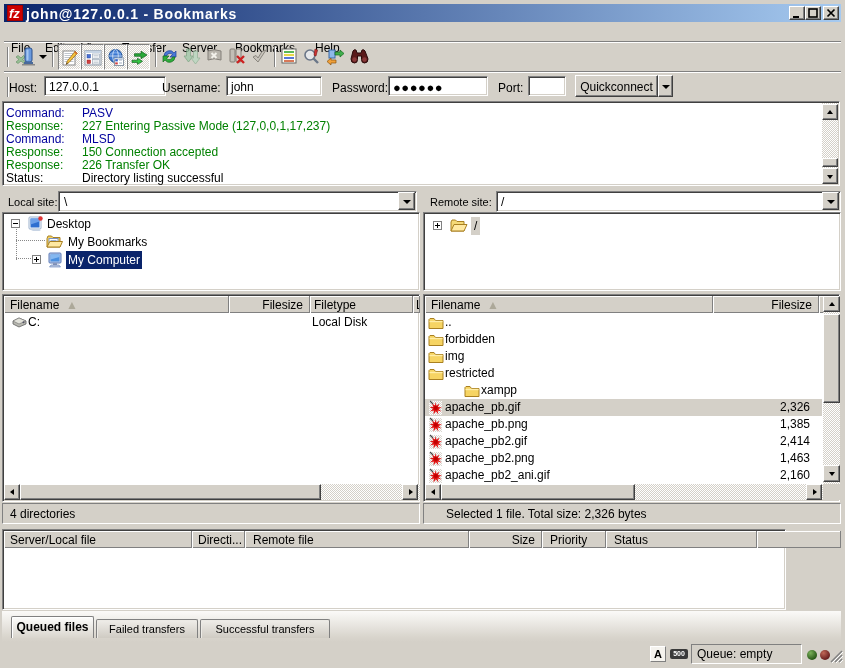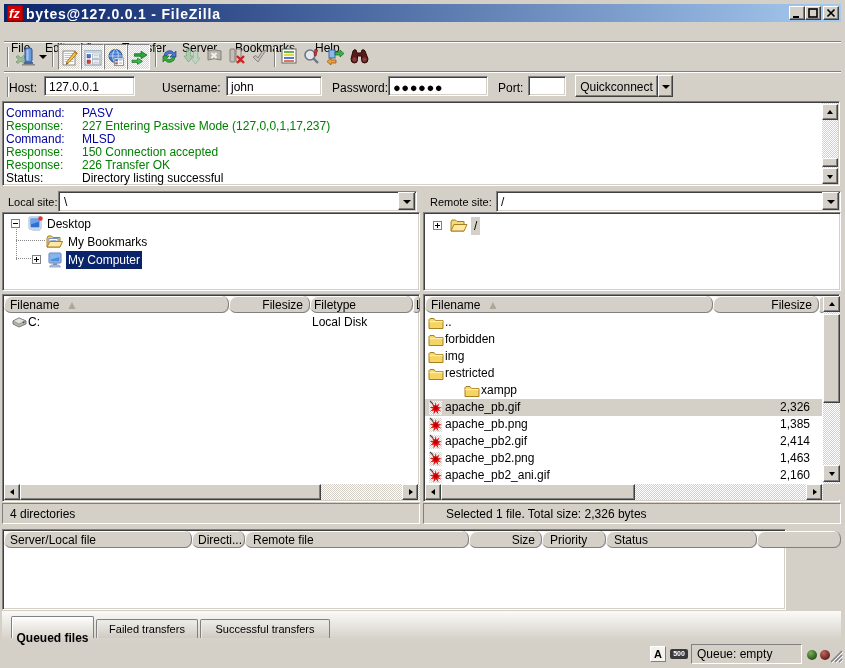--- a/index.html
+++ b/index.html
@@ -42,21 +42,21 @@
 .logline { position:absolute; left:3px; width:800px; font-size:12px; }
 .logline>span { top:0; white-space:nowrap; }
 .lv { left:76px; }
 
 
 .sb-btn { position:absolute; background:#d4d0c8; border:1px solid; border-color:#fff #404040 #404040 #fff; box-shadow: inset -1px -1px 0 #808080; }
 .arr { position:absolute; width:0; height:0; }
 
 
 .combo-btn { position:absolute; width:17px; height:18px; background:#d4d0c8; border:1px solid; border-color:#fff #404040 #404040 #fff; box-shadow: inset -1px -1px 0 #808080; }
-.hdrcell { position:absolute; top:0; height:100%; background:#d4d0c8; border-right:1px solid #808080; box-shadow: inset 1px 1px 0 #fff, inset 0 -1px 0 #808080; padding:2px 0 0 6px; overflow:hidden;border-radius:7px; }
+.hdrcell { position:absolute; top:0; height:100%; background:#d4d0c8; border-right:1px solid #808080; box-shadow: inset 1px 1px 0 #fff, inset 0 -1px 0 #808080; padding:2px 0 0 6px; overflow:hidden; }
 .hdrcell.r { text-align:right; padding-right:6px; }
 .row { position:absolute; height:17px; line-height:17px; }
 .row>span { top:0; white-space:nowrap; }
 .treerow { position:absolute; height:18px; line-height:18px; width:100%; }
 .treerow>span { top:0; white-space:nowrap; }
 .pm { position:absolute; width:9px; height:9px; background:#fff; border:1px solid #808080; }
 .pm::before { content:""; position:absolute; left:1px; top:3px; width:5px; height:1px; background:#000; }
 .pm.plus::after { content:""; position:absolute; left:3px; top:1px; width:1px; height:5px; background:#000; }
 </style>
 </head>
@@ -81,21 +81,21 @@
   </defs>
 </svg>
 <div id="w">
 
   <div id="titlebar" class="abs">
     <svg class="abs" style="left:3px;top:1px" width="16" height="16" viewBox="0 0 16 16">
       <rect x="0" y="0" width="16" height="16" fill="#cc0000"></rect>
       <rect x="0" y="0" width="16" height="16" fill="none" stroke="#7a0000" stroke-width="1"></rect>
       <text x="2" y="13" font-family="Liberation Sans" font-style="italic" font-weight="bold" font-size="13" fill="#fff">fz</text>
     </svg>
-    <div id="title-text">bytes@127.0.0.1 - FileZilla</div>
+    <div id="title-text">john@127.0.0.1 - Bookmarks</div>
     <div class="capbtn" style="left:785px;">
       <svg width="12" height="12" viewBox="0 0 12 12">
           <rect x="1" y="8" width="6" height="2" fill="#000"></rect>
         </svg>
     </div>
     <div class="capbtn" style="left:801px;">
       <svg width="12" height="12" viewBox="0 0 12 12">
           <rect x="1" y="1" width="8" height="8" fill="none" stroke="#000" stroke-width="1.6"></rect>
         </svg>
     </div>
@@ -236,21 +236,21 @@
       <path d="M4 4 Q5 2 7 3 L8 6 L12 6 L13 3 Q15 2 16 4 L19 12 Q19 16 15.5 16 Q12.5 16 12.5 12.5 L12.5 9 L8.5 9 L8.5 12.5 Q8.5 16 5.5 16 Q2 16 2 12 Z" fill="#5a1a1a" stroke="#2a0a0a"></path>
       <circle cx="5.5" cy="12.5" r="2.2" fill="#8a3a3a"></circle>
       <circle cx="15.5" cy="12.5" r="2.2" fill="#8a3a3a"></circle>
     </svg>
   </div>
   <div class="groove-h abs" style="left:4px;top:71px;width:837px;"></div>
 
   <div id="quickbar" class="abs">
     <div class="vsep abs" style="left:3px;top:4px;height:20px"></div>
     <span class="qlabel" style="left:5px">Host:</span>
-    <div class="qbox" style="left:40px;width:91px;">127.0.0.1</div>
+    <div class="qbox" style="left:40px;width:122px;">127.0.0.1</div>
     <span class="qlabel" style="left:158px">Username:</span>
     <div class="qbox" style="left:222px;width:96px;">john</div>
     <span class="qlabel" style="left:328px">Password:</span>
     <div class="qbox" style="left:384px;width:100px;font-size:13px;line-height:11px;padding-top:5px;letter-spacing:0.5px;">●●●●●●</div>
     <span class="qlabel" style="left:494px">Port:</span>
     <div class="qbox" style="left:524px;width:38px;"></div>
     <div class="abs raised" style="left:571px;top:2px;width:83px;height:22px;text-align:center;padding-top:4px;">Quickconnect</div>
     <div class="abs raised" style="left:654px;top:2px;width:15px;height:22px;">
       <div class="arr" style="left:3px;top:9px;border-left:4px solid transparent;border-right:4px solid transparent;border-top:4px solid #000;"></div>
     </div>
@@ -474,21 +474,21 @@
       <div class="hdrcell" style="left:241px;width:224px;padding-left:8px;">Remote file</div>
       <div class="hdrcell r" style="left:465px;width:73px;">Size</div>
       <div class="hdrcell" style="left:538px;width:64px;padding-left:8px;">Priority</div>
       <div class="hdrcell" style="left:602px;width:151px;padding-left:8px;">Status</div>
       <div class="hdrcell" style="left:753px;width:84px;"></div>
     </div>
   </div>
 
   <div class="abs" style="left:2px;top:611px;width:839px;height:31px;background:linear-gradient(#fbfaf8,#d8d4cc 85%,#d4d0c8);"></div>
   <div id="tabs" class="abs" style="left:2px;top:615px;width:839px;height:23px;">
-    <div class="abs" style="left:9px;top:1px;width:83px;height:22px;background:#d4d0c8;border:1px solid #808080;border-bottom:none;box-shadow:inset 1px 1px 0 #fff;border-radius:2px 2px 0 0;font-weight:bold;text-align:center;padding-top:14px;background:linear-gradient(#fdfdfc,#d9d5cd)">Queued files</div>
+    <div class="abs" style="left:9px;top:1px;width:83px;height:22px;background:#d4d0c8;border:1px solid #808080;border-bottom:none;box-shadow:inset 1px 1px 0 #fff;border-radius:2px 2px 0 0;font-weight:bold;text-align:center;padding-top:3px;background:linear-gradient(#fdfdfc,#d9d5cd)">Queued files</div>
     <div class="abs" style="left:94px;top:4px;width:102px;height:19px;background:#d0ccc4;border:1px solid #808080;border-bottom:none;box-shadow:inset 1px 1px 0 #eceae5;border-radius:2px 2px 0 0;text-align:center;padding-top:3px;font-size:11px;background:linear-gradient(#efede9,#cfcbc3)">Failed transfers</div>
     <div class="abs" style="left:198px;top:4px;width:130px;height:19px;background:#d0ccc4;border:1px solid #808080;border-bottom:none;box-shadow:inset 1px 1px 0 #eceae5;border-radius:2px 2px 0 0;text-align:center;padding-top:3px;font-size:11px;background:linear-gradient(#efede9,#cfcbc3)">Successful transfers</div>
   </div>
 
   <div id="statusbar" class="abs" style="left:2px;top:644px;width:841px;height:20px;">
     <div class="abs raisedsoft" style="left:648px;top:2px;width:16px;height:16px;background:#f5f3ee;text-align:center;font-size:11px;font-weight:bold;padding-top:1px;">A</div>
     <div class="abs" style="left:668px;top:5px;width:18px;height:10px;background:#3a3a3a;border-radius:2px;color:#fff;font-size:7px;text-align:center;line-height:10px;font-weight:bold;">500</div>
     <div class="abs sunkenflat" style="left:689px;top:0px;width:111px;height:20px;padding:2px 0 0 5px;background:#d4d0c8">Queue: empty</div>
     <div class="abs" style="left:805px;top:6px;width:10px;height:10px;border-radius:50%;background:radial-gradient(circle at 35% 30%, #7ab05a, #2a5a1a 70%, #16350c);"></div>
     <div class="abs" style="left:818px;top:6px;width:10px;height:10px;border-radius:50%;background:radial-gradient(circle at 35% 30%, #c06858, #6a2020 70%, #3a0c0c);"></div>

